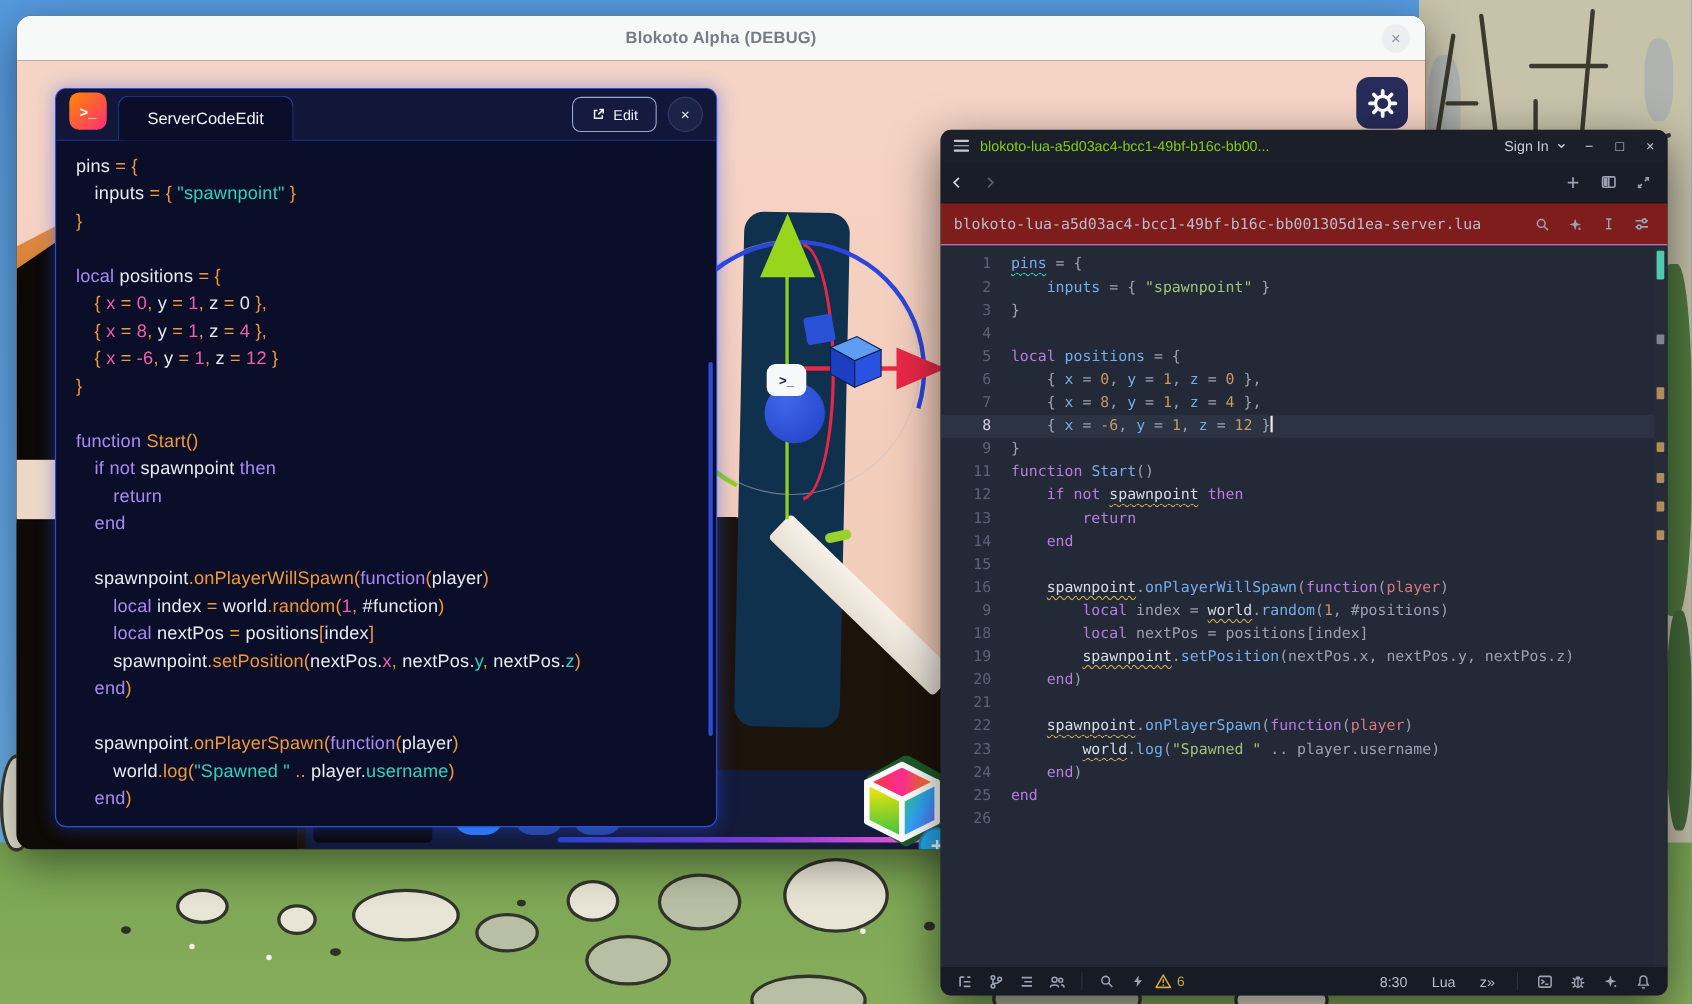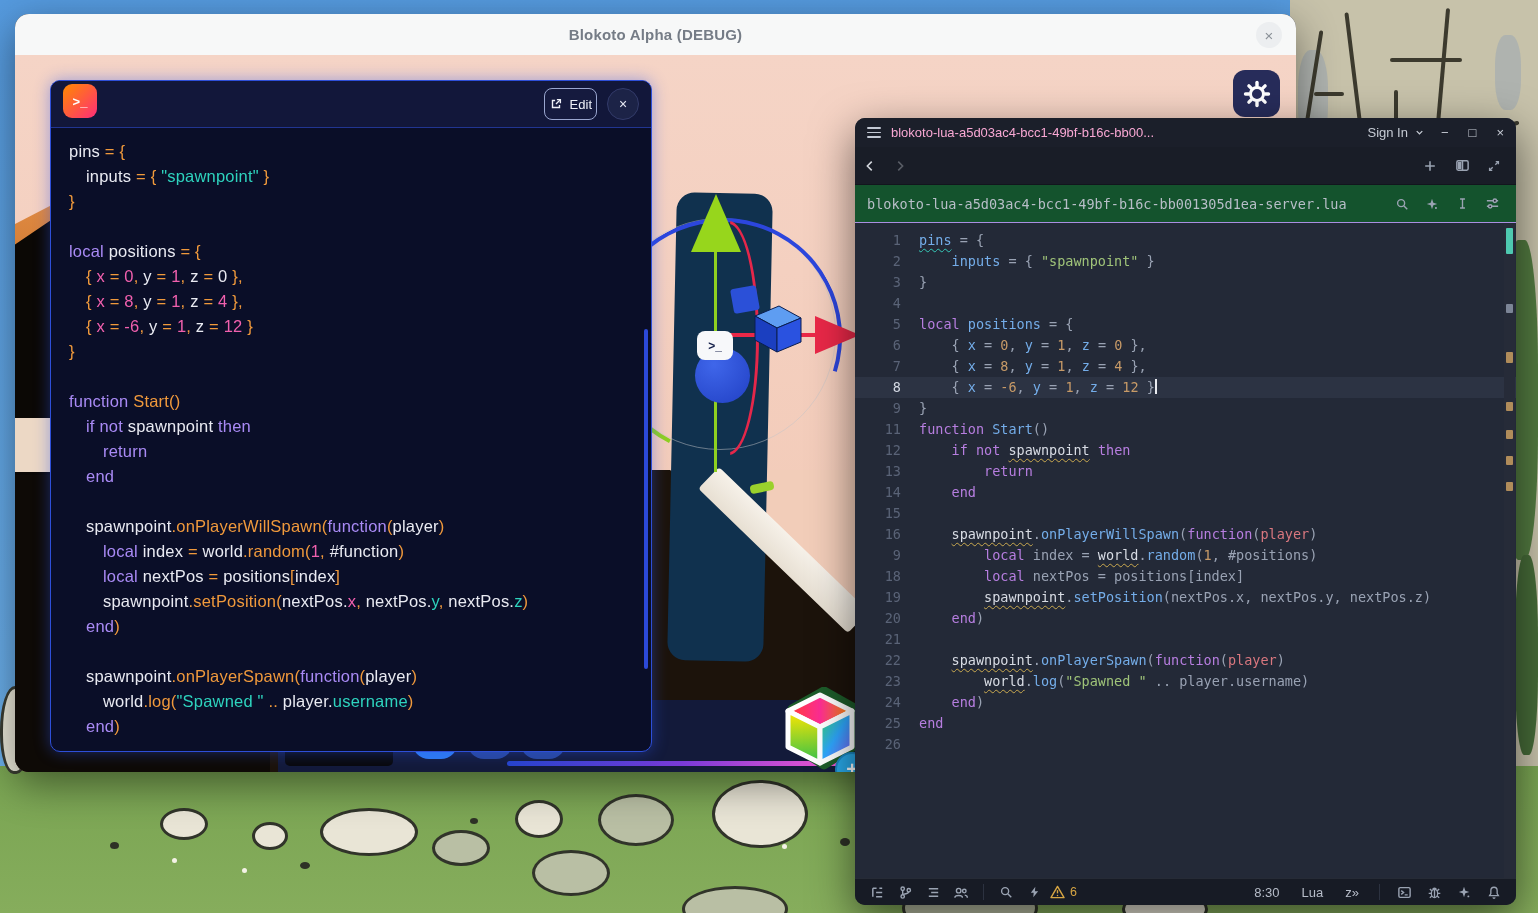--- a/index.html
+++ b/index.html
@@ -83,54 +83,54 @@
   #geHeader{left:0;top:0;width:100%;height:46px;background:#12173a;border-bottom:1px solid rgba(46,79,216,.55);
     display:flex;align-items:flex-end}
   .ge-termicon{width:34px;height:34px;margin:0 10px 6px 12px;border-radius:9px;
     background:linear-gradient(135deg,#ff8a00,#ff2d78);color:#fff;font-weight:bold;font-size:13px;
     display:flex;align-items:center;justify-content:center;align-self:center}
   .ge-tab{height:40px;padding:0 26px;display:flex;align-items:center;font-size:15px;cursor:pointer}
   .ge-tab.active{background:#0a0e28;color:#f2f3f8;border:1px solid rgba(46,79,216,.7);border-bottom:none;
     border-radius:10px 10px 0 0;margin-bottom:-1px}
   .ge-tab.inactive{color:#7c82a0}
   #geActions{margin-left:auto;display:flex;align-items:center;gap:10px;padding-right:12px;align-self:center}
-  #geEditBtn{height:30px;padding:0 4px;border:1px solid #9aa6cf;border-radius:8px;background:rgba(22,28,64,.8);
+  #geEditBtn{height:30px;padding:0 16px;border:1px solid #9aa6cf;border-radius:8px;background:rgba(22,28,64,.8);
     color:#eef0f8;font-size:13px;display:flex;align-items:center;gap:7px;cursor:pointer}
   #geCloseBtn{width:30px;height:30px;border-radius:50%;background:#1c2347;border:1px solid #333b6a;
     color:#e8eaf4;display:flex;align-items:center;justify-content:center;font-size:14px;cursor:pointer}
   #gcode{position:absolute;left:0;top:47px;right:0;bottom:0;padding:11px 18px;font-size:16.5px;
     letter-spacing:.2px;line-height:25px;overflow:hidden;cursor:text}
   .gline{white-space:pre}
   #geScroll{right:3px;top:248px;width:4px;height:340px;background:#2c49d8;border-radius:2px}
 
   .tk-w{color:#e9eaf2}.tk-o{color:#f0993c}.tk-p{color:#a98af5}.tk-t{color:#2ed3be}.tk-k{color:#f160ae}
   .tk-zd{color:#99a2b3}.tk-zn{color:#d8dce4}.tk-zb{color:#74ade9}.tk-zp{color:#b77ee0}
   .tk-zg{color:#9fc379}.tk-zo{color:#c79a67}.tk-zr{color:#d9777f}
   .tk-sqt{text-decoration:underline wavy #35c9b8 1px;text-underline-offset:3px}
   .tk-sqy{text-decoration:underline wavy #c9a94f 1px;text-underline-offset:3px}
 
   
   #zedWindow{left:855px;top:118px;width:661px;height:787px;background:#232937;border-radius:10px;
     box-shadow:0 14px 44px rgba(0,0,0,.55);z-index:3;overflow:hidden;color:#c3c9d4}
   #zTitlebar{left:0;top:0;width:100%;height:29px;background:#1b1f2a;display:flex;align-items:center;padding:0 12px;gap:10px;box-sizing:border-box}
   .z-hamburger{width:14px;display:flex;flex-direction:column;gap:3px;cursor:pointer}
   .z-hamburger i{height:1.6px;background:#c3c9d4;border-radius:1px}
-  #zTitle{font-size:13px;color:#f9a8d4;white-space:nowrap}
+  #zTitle{font-size:13px;color:#84cc16;white-space:nowrap}
   #zTitleRight{margin-left:auto;display:flex;align-items:center;gap:16px}
   #zSignIn{font-size:13px;color:#c6cbd4;display:flex;align-items:center;gap:6px;cursor:pointer}
   .z-winctl{display:flex;align-items:center;gap:20px;font-size:13px;color:#c6cbd4}
   .z-winctl span{cursor:pointer}
   #zTabbar{left:0;top:29px;width:100%;height:38px;background:#191d27;display:flex;align-items:stretch;border-bottom:1px solid #12151d;box-sizing:border-box}
   .z-nav{width:30px;display:flex;align-items:center;justify-content:center;cursor:pointer}
   .z-nav.dim{opacity:.35}
   #zTab{width:230px;background:#232937;border-right:1px solid #12151d;border-left:1px solid #12151d;
     display:flex;align-items:center;justify-content:center;font-size:13px;color:#d4d8e0;cursor:pointer}
   #zTabIcons{margin-left:auto;display:flex;align-items:center;gap:8px;padding-right:10px}
   .z-iconbtn{width:24px;height:24px;display:flex;align-items:center;justify-content:center;color:#9aa3b2;cursor:pointer}
-  #zPathbar{left:0;top:67px;width:100%;height:38px;background:#14532d;display:flex;align-items:center;
+  #zPathbar{left:0;top:67px;width:100%;height:38px;background:#7f1d1d;display:flex;align-items:center;
     padding:0 12px;box-sizing:border-box;border-bottom:1px solid #a98fe0}
   #zPath{font-family:"DejaVu Sans Mono",monospace;font-size:13.5px;color:#b8bec8}
   #zPathIcons{margin-left:auto;display:flex;align-items:center;gap:6px}
   #zEditor{left:0;top:106px;width:100%;height:654px;background:#232937;overflow:hidden;cursor:text}
   .zline{display:flex;height:21px;line-height:21px;font-family:"DejaVu Sans Mono",monospace;font-size:13.5px}
   .zline .ln{width:46px;text-align:right;padding-right:18px;color:#5a6377;flex:none;user-select:none}
   .zline .lc{white-space:pre}
   .zline.cur{background:#2c3343}
   .zline.cur .ln{color:#d3d8e2}
   .z-cursor{display:inline-block;width:2px;height:15px;background:#e9ebf0;vertical-align:-2px}
@@ -287,20 +287,21 @@
             <line x1="19.6" y1="8.4" x2="22.1" y2="5.9"></line>
         </g>
       </svg>
     </div>
   </div>
 </div>
 
 <div id="gePanel" class="abs">
   <div id="geHeader" class="abs">
     <div class="ge-termicon">&gt;_</div>
+    <div class="ge-tab active">ServerCodeEdit</div>
     <div id="geActions">
       <div id="geEditBtn">
         <svg width="14" height="14" viewBox="0 0 16 16" fill="none" stroke="#eef0f8" stroke-width="1.6">
           <path d="M7 4 H4 v8 h8 V9"></path>
             <path d="M9 3 h4 v4"></path>
             <path d="M13 3 L8 8"></path>
         </svg>
         <span>Edit</span>
       </div>
       <div id="geCloseBtn">×</div>

